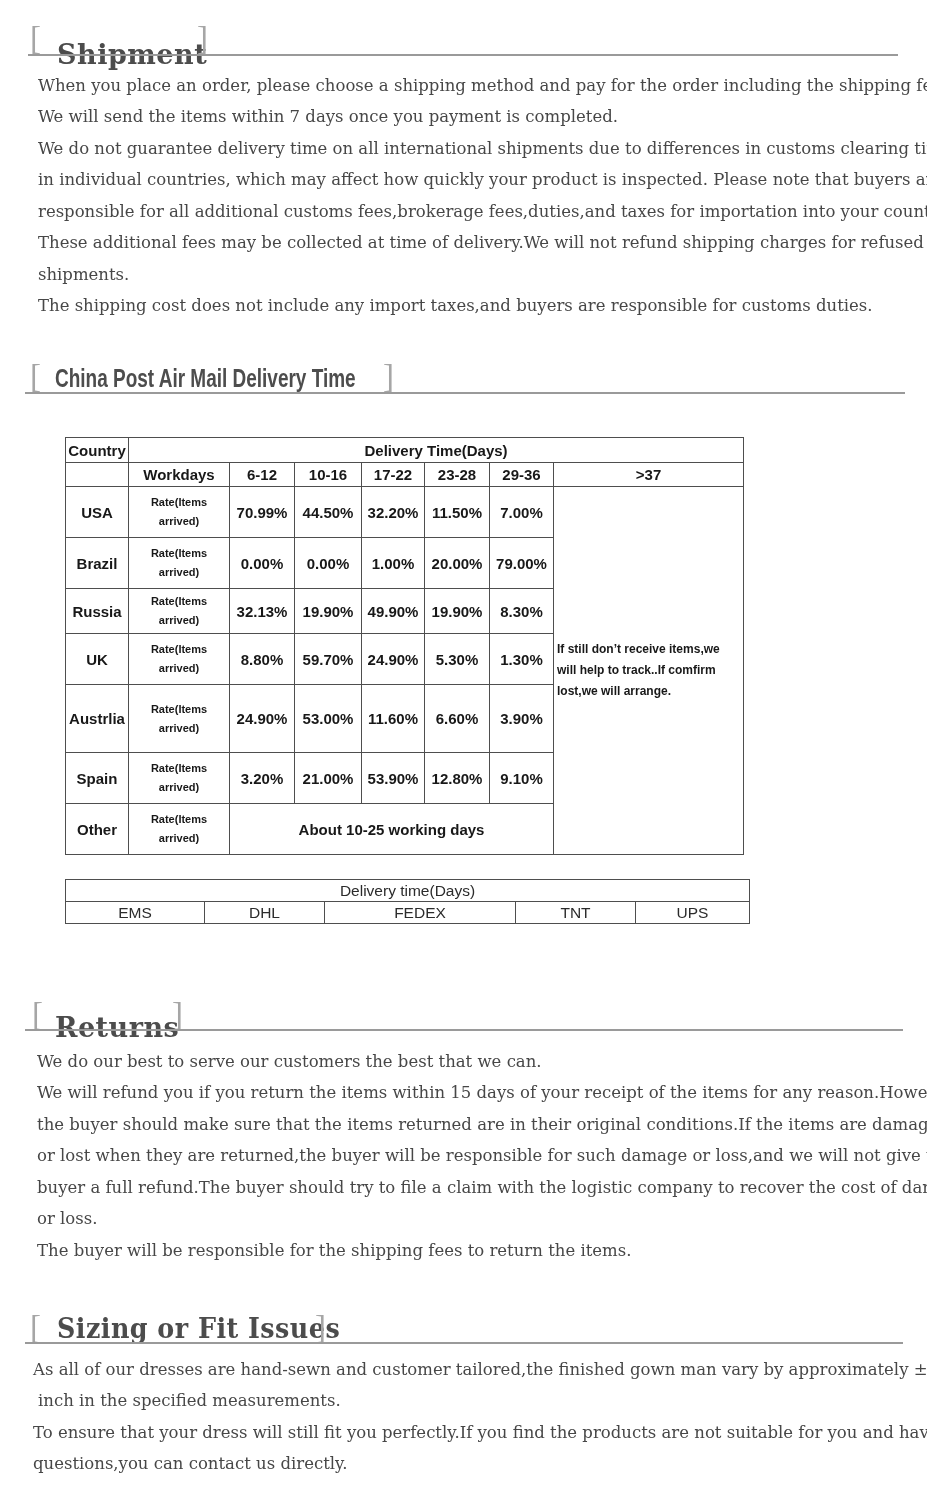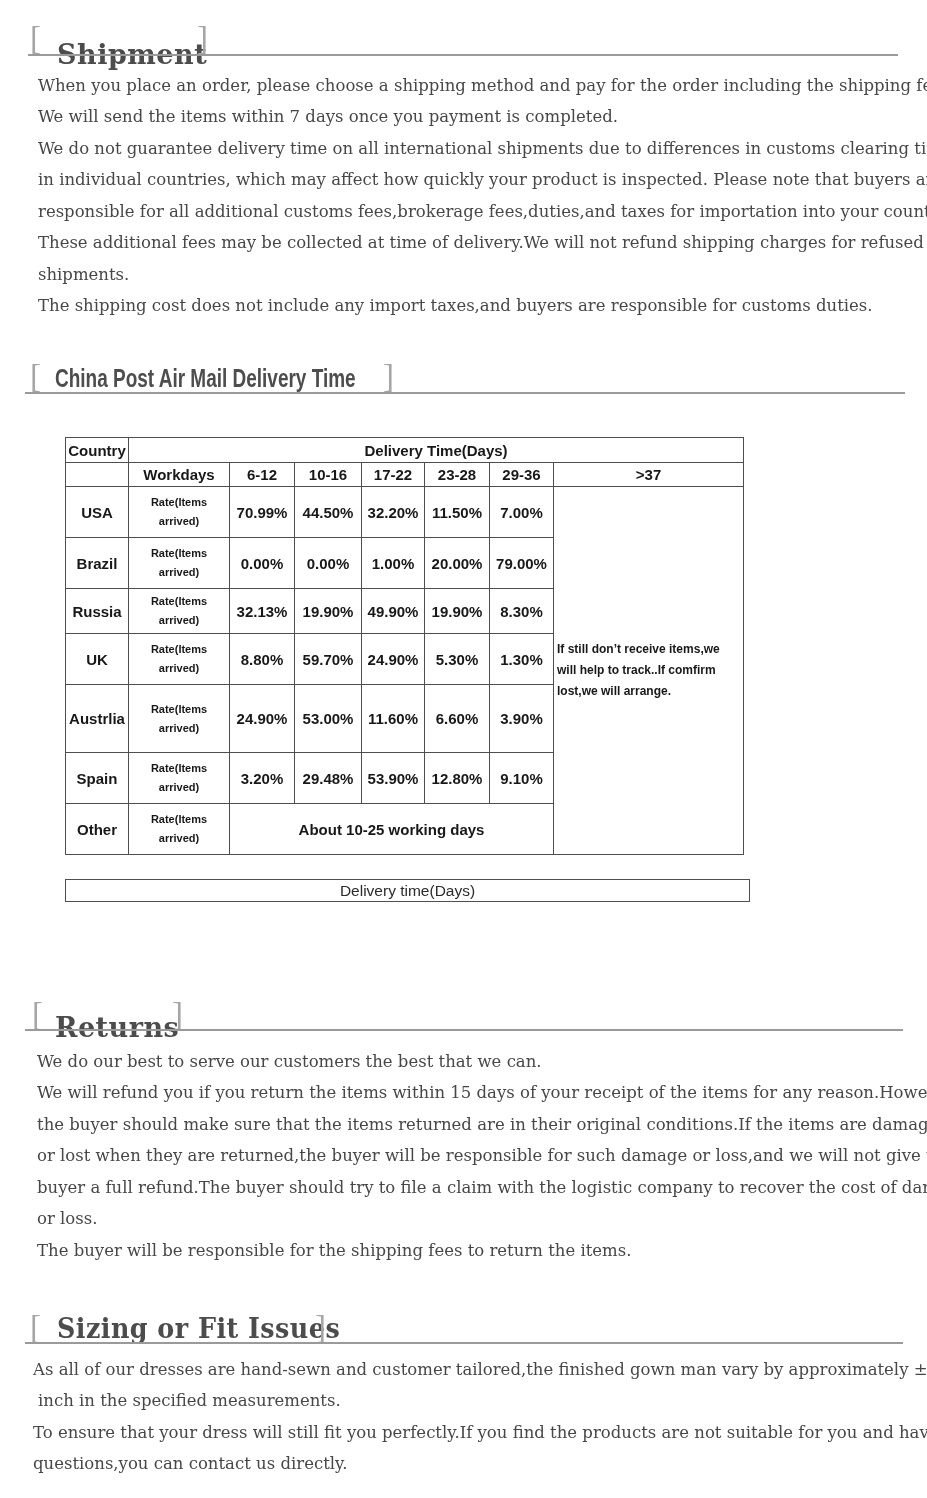--- a/index.html
+++ b/index.html
@@ -152,21 +152,21 @@
       <td>24.90%</td>
       <td>53.00%</td>
       <td>11.60%</td>
       <td>6.60%</td>
       <td>3.90%</td>
     </tr>
     <tr style="height:51px">
       <td>Spain</td>
       <td class="rate-label">Rate(Items arrived)</td>
       <td>3.20%</td>
-      <td>29.48%</td>
+      <td>21.00%</td>
       <td>53.90%</td>
       <td>12.80%</td>
       <td>9.10%</td>
     </tr>
     <tr style="height:51px">
       <td>Other</td>
       <td class="rate-label">Rate(Items arrived)</td>
       <td colspan="5">About 10-25 working days</td>
     </tr>
   </tbody>
@@ -177,20 +177,27 @@
       <col style="width:139px">
         <col style="width:120px">
         <col style="width:191px">
         <col style="width:120px">
         <col style="width:114px">
     </colgroup>
     <tbody>
         <tr style="height:22px">
       <td colspan="5">Delivery time(Days)</td>
     </tr>
+    <tr style="height:22px">
+      <td>EMS</td>
+      <td>DHL</td>
+      <td>FEDEX</td>
+      <td>TNT</td>
+      <td>UPS</td>
+    </tr>
   </tbody>
     </table>
 
   <div>
     <span class="br" style="left:32px; top:996px">[</span>
     <span class="htitle t-display" style="left:55px; top:1011px">Returns</span>
     <span class="br" style="left:172px; top:996px">]</span>
     <div class="rule" style="left:25px; top:1029px; width:878px"></div>
   </div>
 

